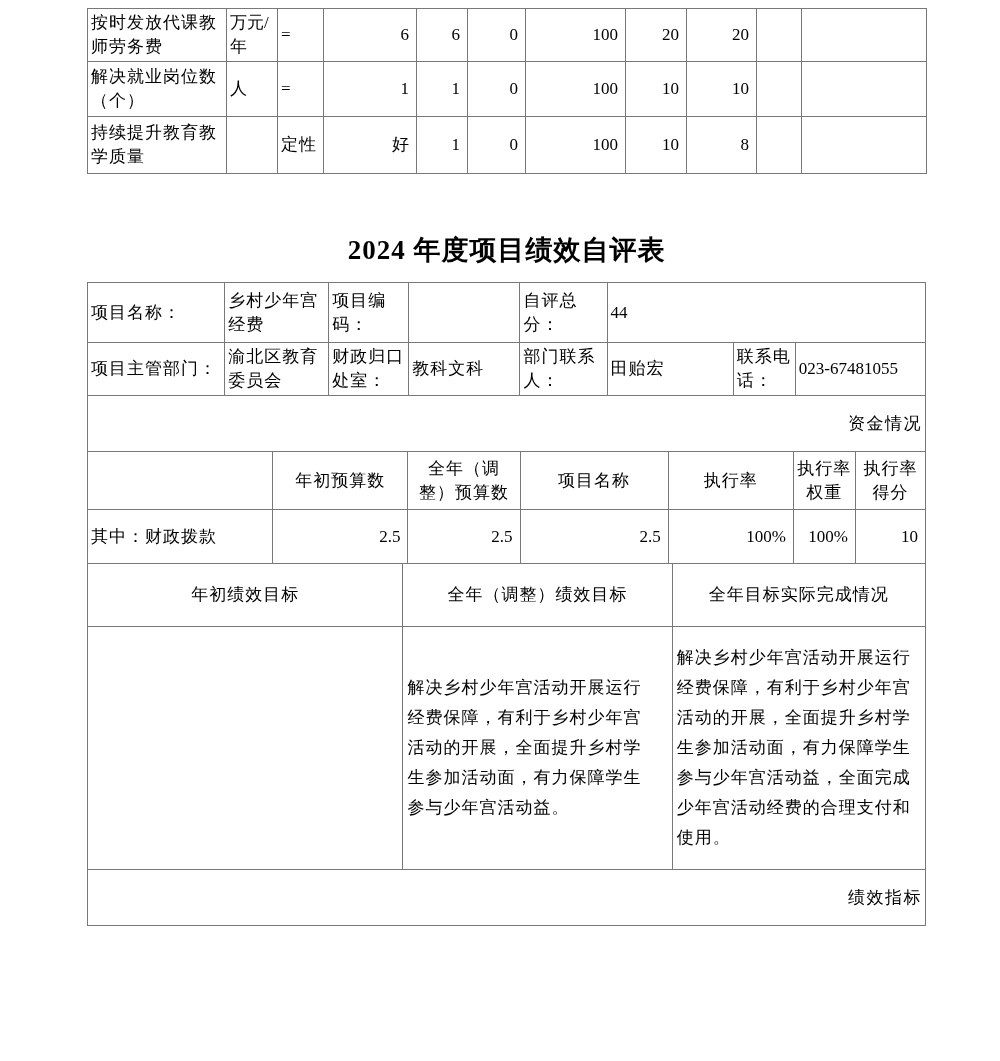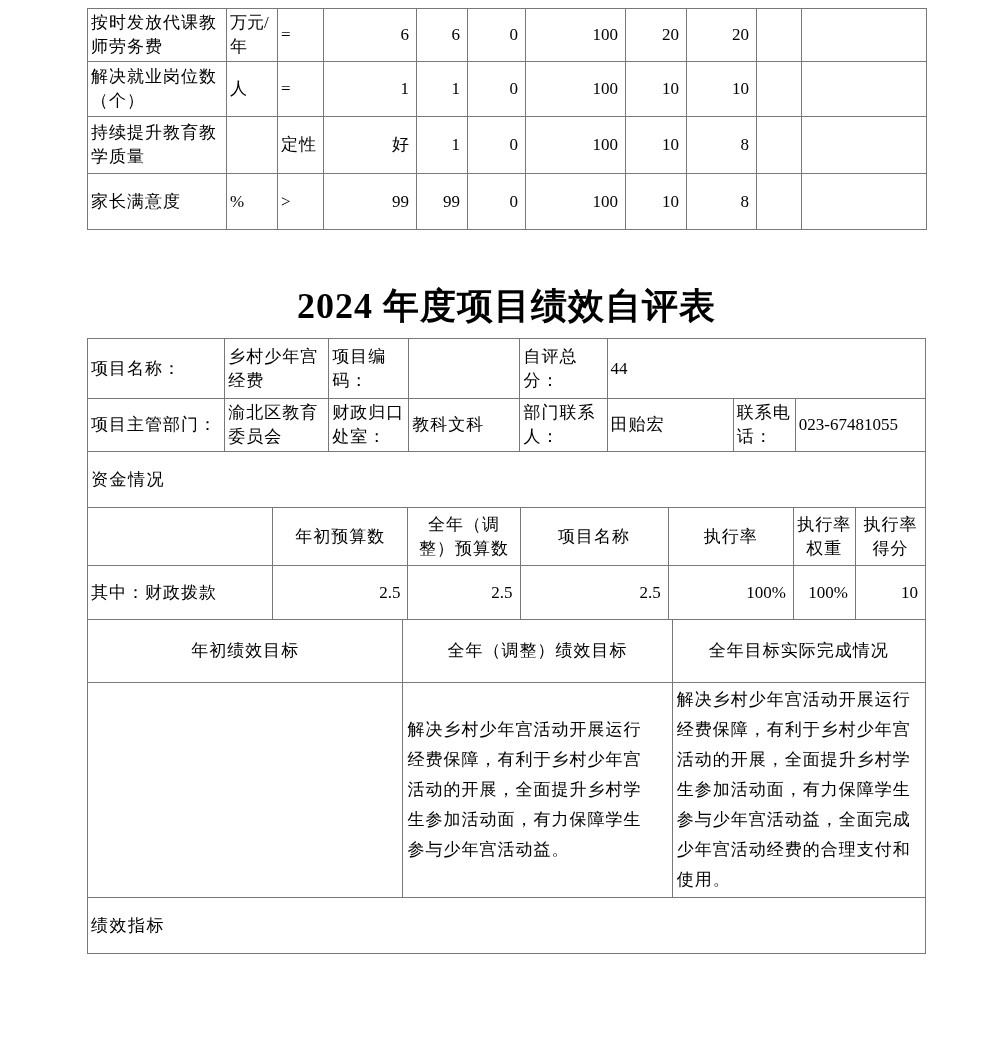--- a/index.html
+++ b/index.html
@@ -11,24 +11,24 @@
   table{border-collapse:collapse;table-layout:fixed;width:839px;}
   .t2{margin-top:-1px;}
   td{
     border:1px solid #787878;vertical-align:middle;
     line-height:24px;letter-spacing:1px;padding:2px 3px;
     white-space:pre-line;overflow:hidden;text-align:left;
   }
   td.num{text-align:right;padding-right:7px;letter-spacing:0;}
   td.ctr{text-align:center;}
   td.tight{letter-spacing:0;}
-  td.band{text-align:left;letter-spacing:1.5px;}
-  td.goaltxt{line-height:30px;padding:2px 4px;}
+  td.band{text-align:right;letter-spacing:1.5px;}
+  td.goaltxt{line-height:30px;padding:16px 4px;}
   .doc-title{
-    width:839px;text-align:center;font-weight:bold;font-size:36px;
+    width:839px;text-align:center;font-weight:bold;font-size:27px;
     line-height:40px;margin:56px 0 13px 0;letter-spacing:1px;
   }
 </style>
 </head>
 <body>
 
 <div class="sheet">
 
   <table>
     <colgroup>
@@ -74,33 +74,20 @@
       <td></td>
       <td></td>
     </tr>
     <tr style="height:57px">
       <td>持续提升教育教
 学质量</td>
       <td class="tight"></td>
       <td>定性</td>
       <td class="num">好</td>
       <td class="num">1</td>
-      <td class="num">0</td>
-      <td class="num">100</td>
-      <td class="num">10</td>
-      <td class="num">8</td>
-      <td></td>
-      <td></td>
-    </tr>
-    <tr style="height:56px">
-      <td>家长满意度</td>
-      <td class="tight">%</td>
-      <td>&gt;</td>
-      <td class="num">99</td>
-      <td class="num">99</td>
       <td class="num">0</td>
       <td class="num">100</td>
       <td class="num">10</td>
       <td class="num">8</td>
       <td></td>
       <td></td>
     </tr>
   </tbody>
     </table>
 

